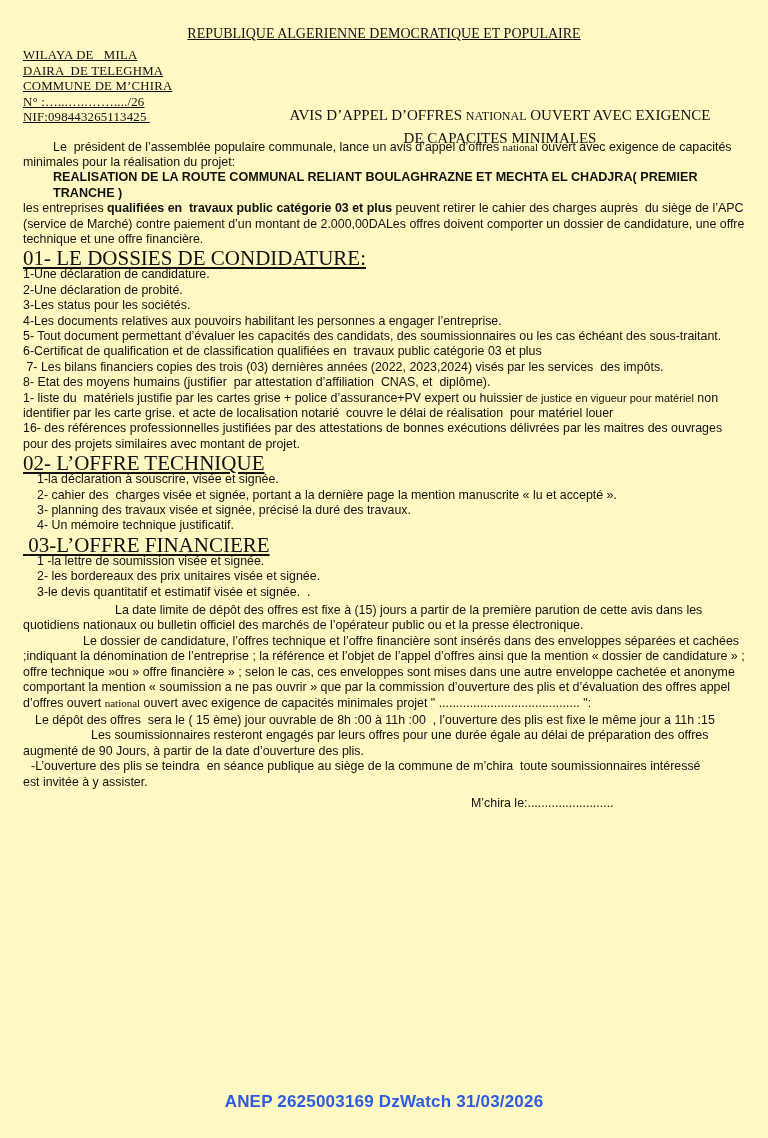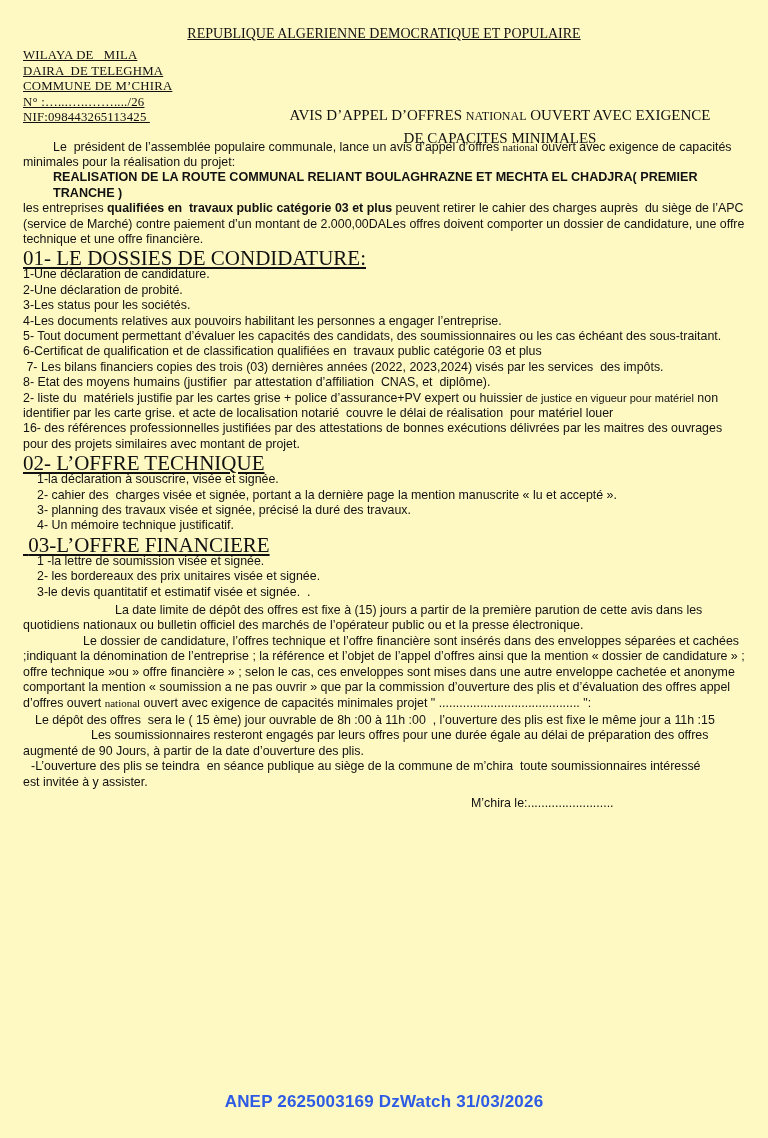--- a/index.html
+++ b/index.html
@@ -109,21 +109,21 @@
     <div class="sec-heading"><span class="u pre">01- LE DOSSIES DE CONDIDATURE:</span></div>
     <div class="sec-items">
       <div class="item pre">1-Une déclaration de candidature.</div>
       <div class="item pre">2-Une déclaration de probité.</div>
       <div class="item pre">3-Les status pour les sociétés.</div>
       <div class="item pre">4-Les documents relatives aux pouvoirs habilitant les personnes a engager l’entreprise.</div>
       <div class="item pre">5- Tout document permettant d’évaluer les capacités des candidats, des soumissionnaires ou les cas échéant des sous-traitant.</div>
       <div class="item pre">6-Certificat de qualification et de classification qualifiées en  travaux public catégorie 03 et plus</div>
       <div class="item pre"> 7- Les bilans financiers copies des trois (03) dernières années (2022, 2023,2024) visés par les services  des impôts.</div>
       <div class="item pre">8- Etat des moyens humains (justifier  par attestation d’affiliation  CNAS, et  diplôme).</div>
-      <div class="item pre"><span>2- liste du  matériels justifie par les cartes grise + police d’assurance+PV expert ou huissier </span><span class="small-run">de justice en vigueur pour matériel</span><span> non identifier par les carte grise. et acte de localisation notarié  couvre le délai de réalisation  pour matériel louer</span></div>
+      <div class="item pre"><span>1- liste du  matériels justifie par les cartes grise + police d’assurance+PV expert ou huissier </span><span class="small-run">de justice en vigueur pour matériel</span><span> non identifier par les carte grise. et acte de localisation notarié  couvre le délai de réalisation  pour matériel louer</span></div>
       <div class="item pre">16- des références professionnelles justifiées par des attestations de bonnes exécutions délivrées par les maitres des ouvrages pour des projets similaires avec montant de projet.</div>
     </div>
 
     <div class="sec-heading"><span class="u pre">02- L’OFFRE TECHNIQUE</span></div>
     <div class="sec-items indented">
       <div class="item pre">1-la déclaration à souscrire, visée et signée.</div>
       <div class="item pre">2- cahier des  charges visée et signée, portant a la dernière page la mention manuscrite « lu et accepté ».</div>
       <div class="item pre">3- planning des travaux visée et signée, précisé la duré des travaux.</div>
       <div class="item pre">4- Un mémoire technique justificatif.</div>
     </div>

